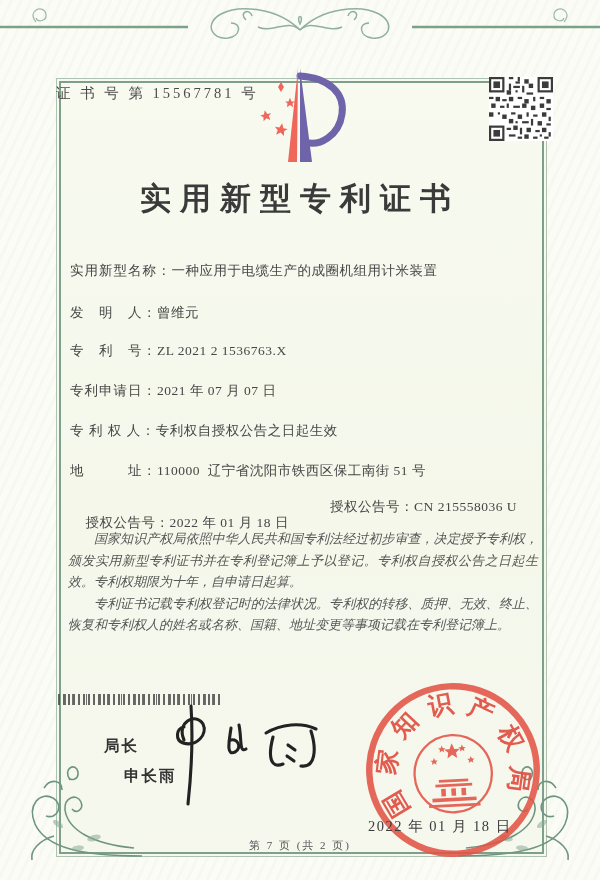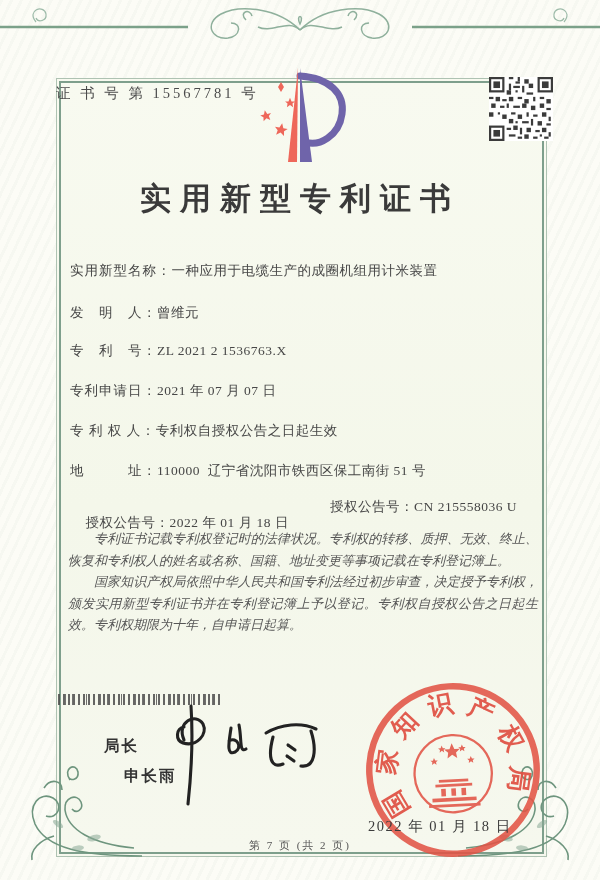--- a/index.html
+++ b/index.html
@@ -227,22 +227,22 @@
   <div class="abs row" style="top:382px"><span class="lbl">专利申请日：</span><span class="val">2021 年 07 月 07 日</span></div>
   <div class="abs row" style="top:422px"><span class="lbl">专 利 权 人：</span><span class="val">专利权自授权公告之日起生效</span></div>
   <div class="abs row" style="top:462px"><span class="lbl">地　　　址：</span><span class="val">110000  辽宁省沈阳市铁西区保工南街 51 号</span></div>
 
   <div class="abs row" style="top:498px">
     <span>授权公告号：</span><span>2022 年 01 月 18 日</span>
     <span class="grant-no"><span>授权公告号：</span><span>CN 215558036 U</span></span>
   </div>
 
   <div class="abs body-text">
+    <p>国家知识产权局依照中华人民共和国专利法经过初步审查，决定授予专利权，颁发实用新型专利证书并在专利登记簿上予以登记。专利权自授权公告之日起生效。专利权期限为十年，自申请日起算。</p>
     <p>专利证书记载专利权登记时的法律状况。专利权的转移、质押、无效、终止、恢复和专利权人的姓名或名称、国籍、地址变更等事项记载在专利登记簿上。</p>
-    <p>国家知识产权局依照中华人民共和国专利法经过初步审查，决定授予专利权，颁发实用新型专利证书并在专利登记簿上予以登记。专利权自授权公告之日起生效。专利权期限为十年，自申请日起算。</p>
   </div>
 
   <div class="abs barcode"></div>
 
   <div class="abs signer-title">局长</div>
   <div class="abs signer-name">申长雨</div>
 
   <svg class="abs signature" viewBox="0 0 210 115">
     <g fill="none" stroke="#222" stroke-width="3.1" stroke-linecap="round">
       <path d="M46,42 C38,24 58,14 65,26 C70,36 59,49 45,45 C37,42 38,30 46,29"></path>

